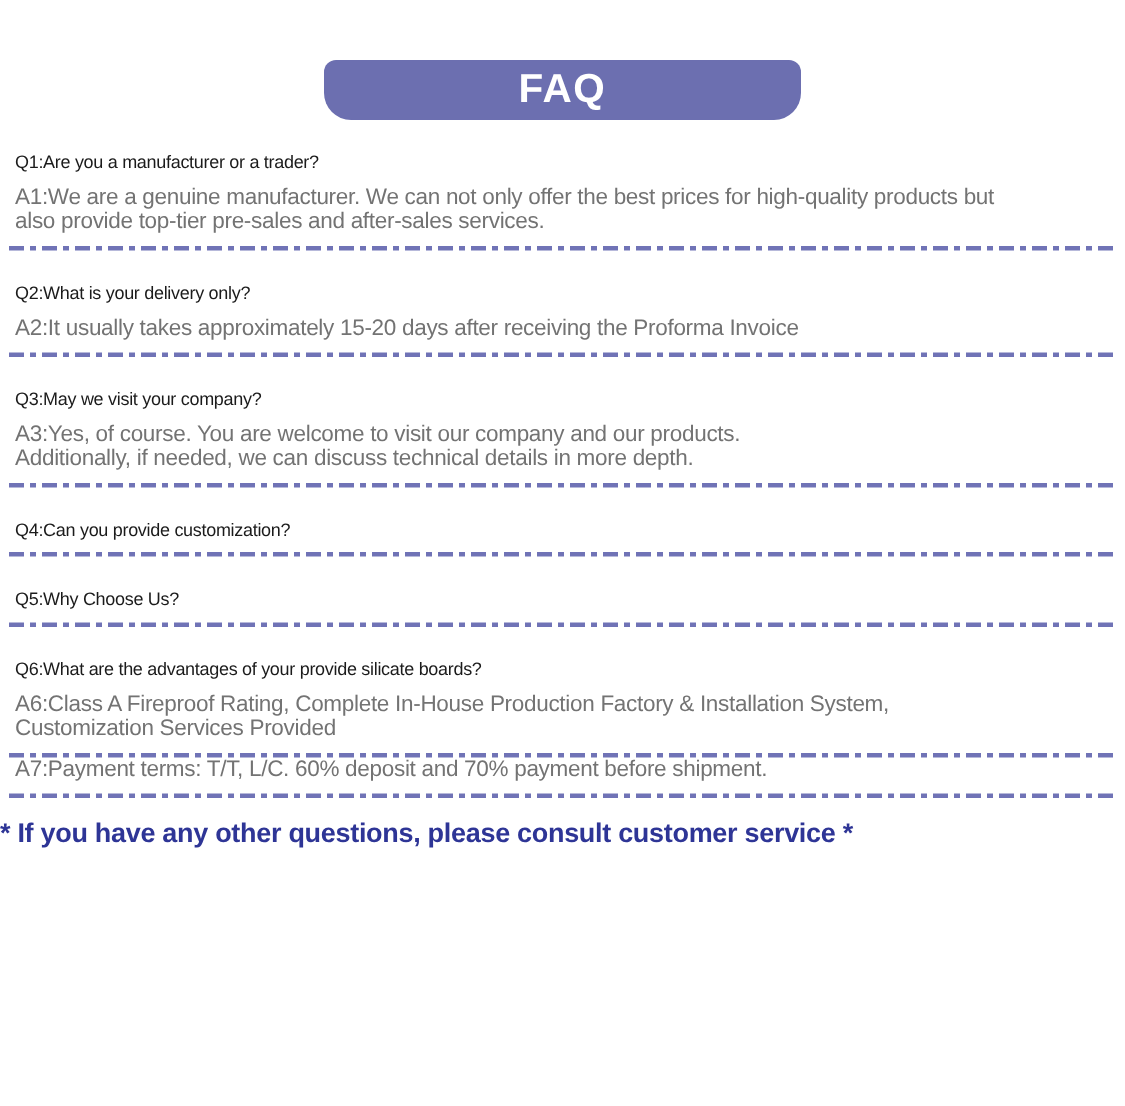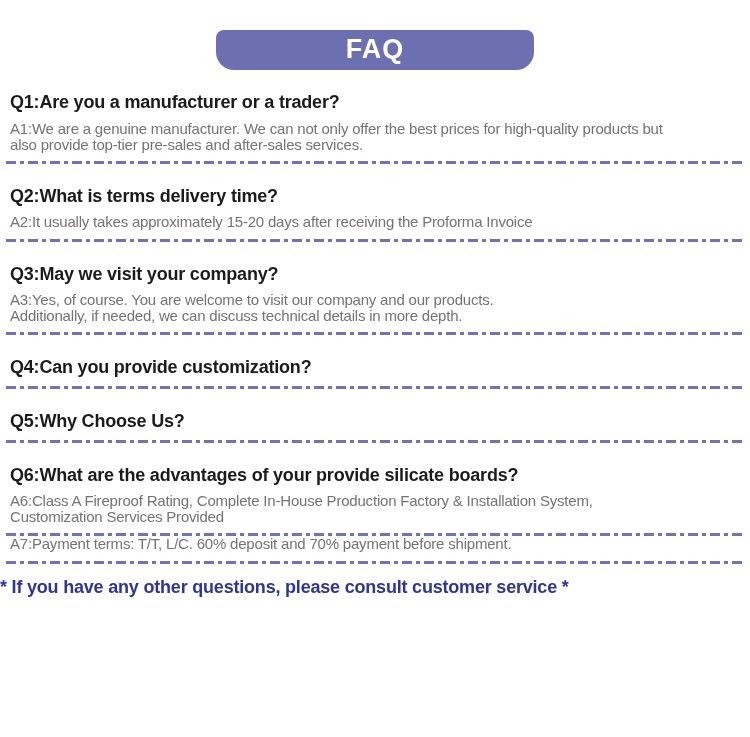--- a/index.html
+++ b/index.html
@@ -6,41 +6,41 @@
   body {
     width: 750px;
     height: 737px;
     background: #ffffff;
     font-family: "Liberation Sans", sans-serif;
     overflow: hidden;
   }
   .banner {
     width: 318px;
     height: 40px;
-    margin: 30px auto 0 auto;
+    margin: 40px auto 0 auto;
     background: #6c6fb0;
     border-radius: 8px 8px 18px 18px;
     display: flex;
     align-items: center;
     justify-content: center;
   }
   .banner-title {
     color: #ffffff;
     font-size: 27px;
     font-weight: 700;
     letter-spacing: 1px;
     line-height: 1;
     padding-bottom: 2px;
   }
   .faq {
     padding: 0 10px;
   }
   .faq-item .question {
-    font-size: 18px;
-    font-weight: 700;
+    font-size: 12px;
+    font-weight: 400;
     color: #1b1b1b;
     letter-spacing: -0.2px;
     margin: 22px 0 8px 0;
     line-height: 1.15;
   }
   .faq-item .answer {
     font-size: 15px;
     color: #737373;
     letter-spacing: -0.2px;
     margin: 0 0 8px 0;
@@ -77,21 +77,21 @@
 <main class="faq">
 
   <section class="faq-item">
     <h2 class="question">Q1:Are you a manufacturer or a trader?</h2>
     <p class="answer">A1:We are a genuine manufacturer. We can not only offer the best prices for high-quality products but
 also provide top-tier pre-sales and after-sales services.</p>
     <div class="divider"></div>
   </section>
 
   <section class="faq-item">
-    <h2 class="question">Q2:What is terms delivery time?</h2>
+    <h2 class="question">Q2:What is your delivery only?</h2>
     <p class="answer">A2:It usually takes approximately 15-20 days after receiving the Proforma Invoice</p>
     <div class="divider"></div>
   </section>
 
   <section class="faq-item">
     <h2 class="question">Q3:May we visit your company?</h2>
     <p class="answer">A3:Yes, of course. You are welcome to visit our company and our products.
 Additionally, if needed, we can discuss technical details in more depth.</p>
     <div class="divider"></div>
   </section>

